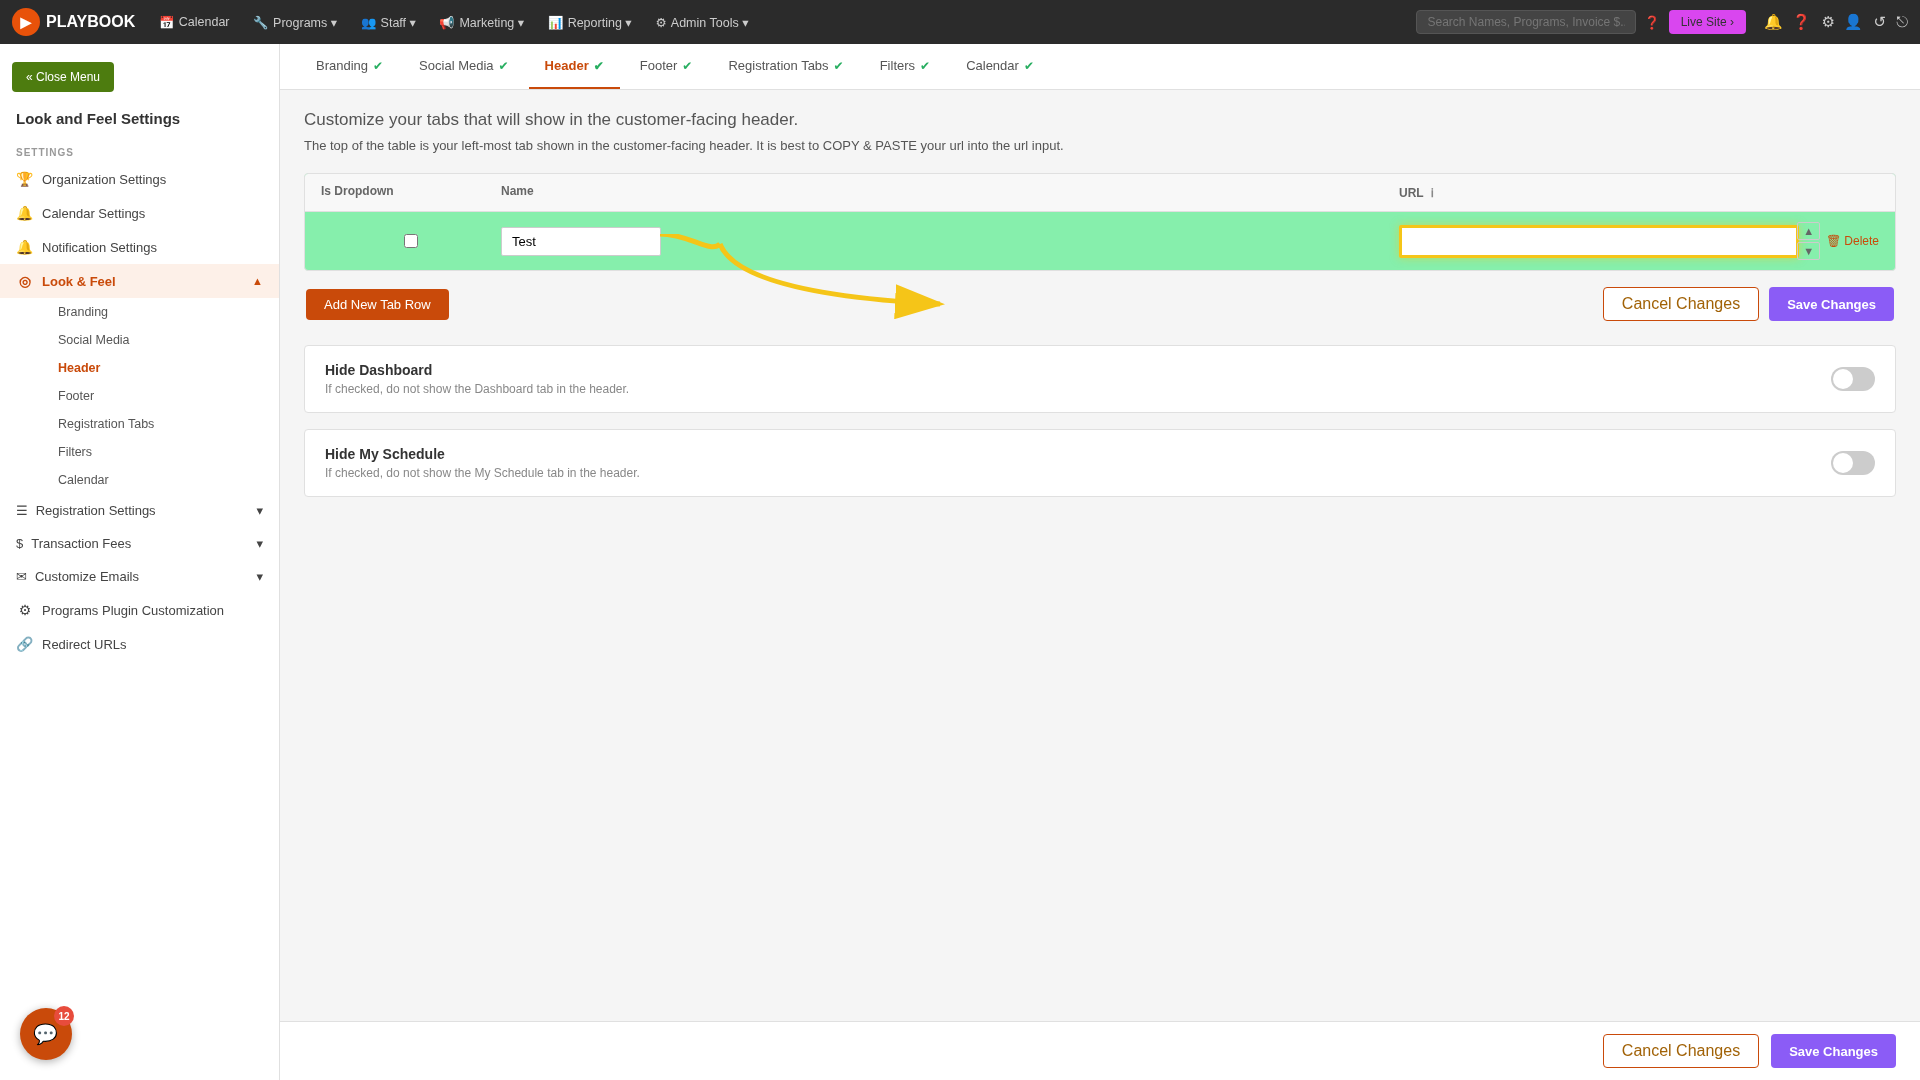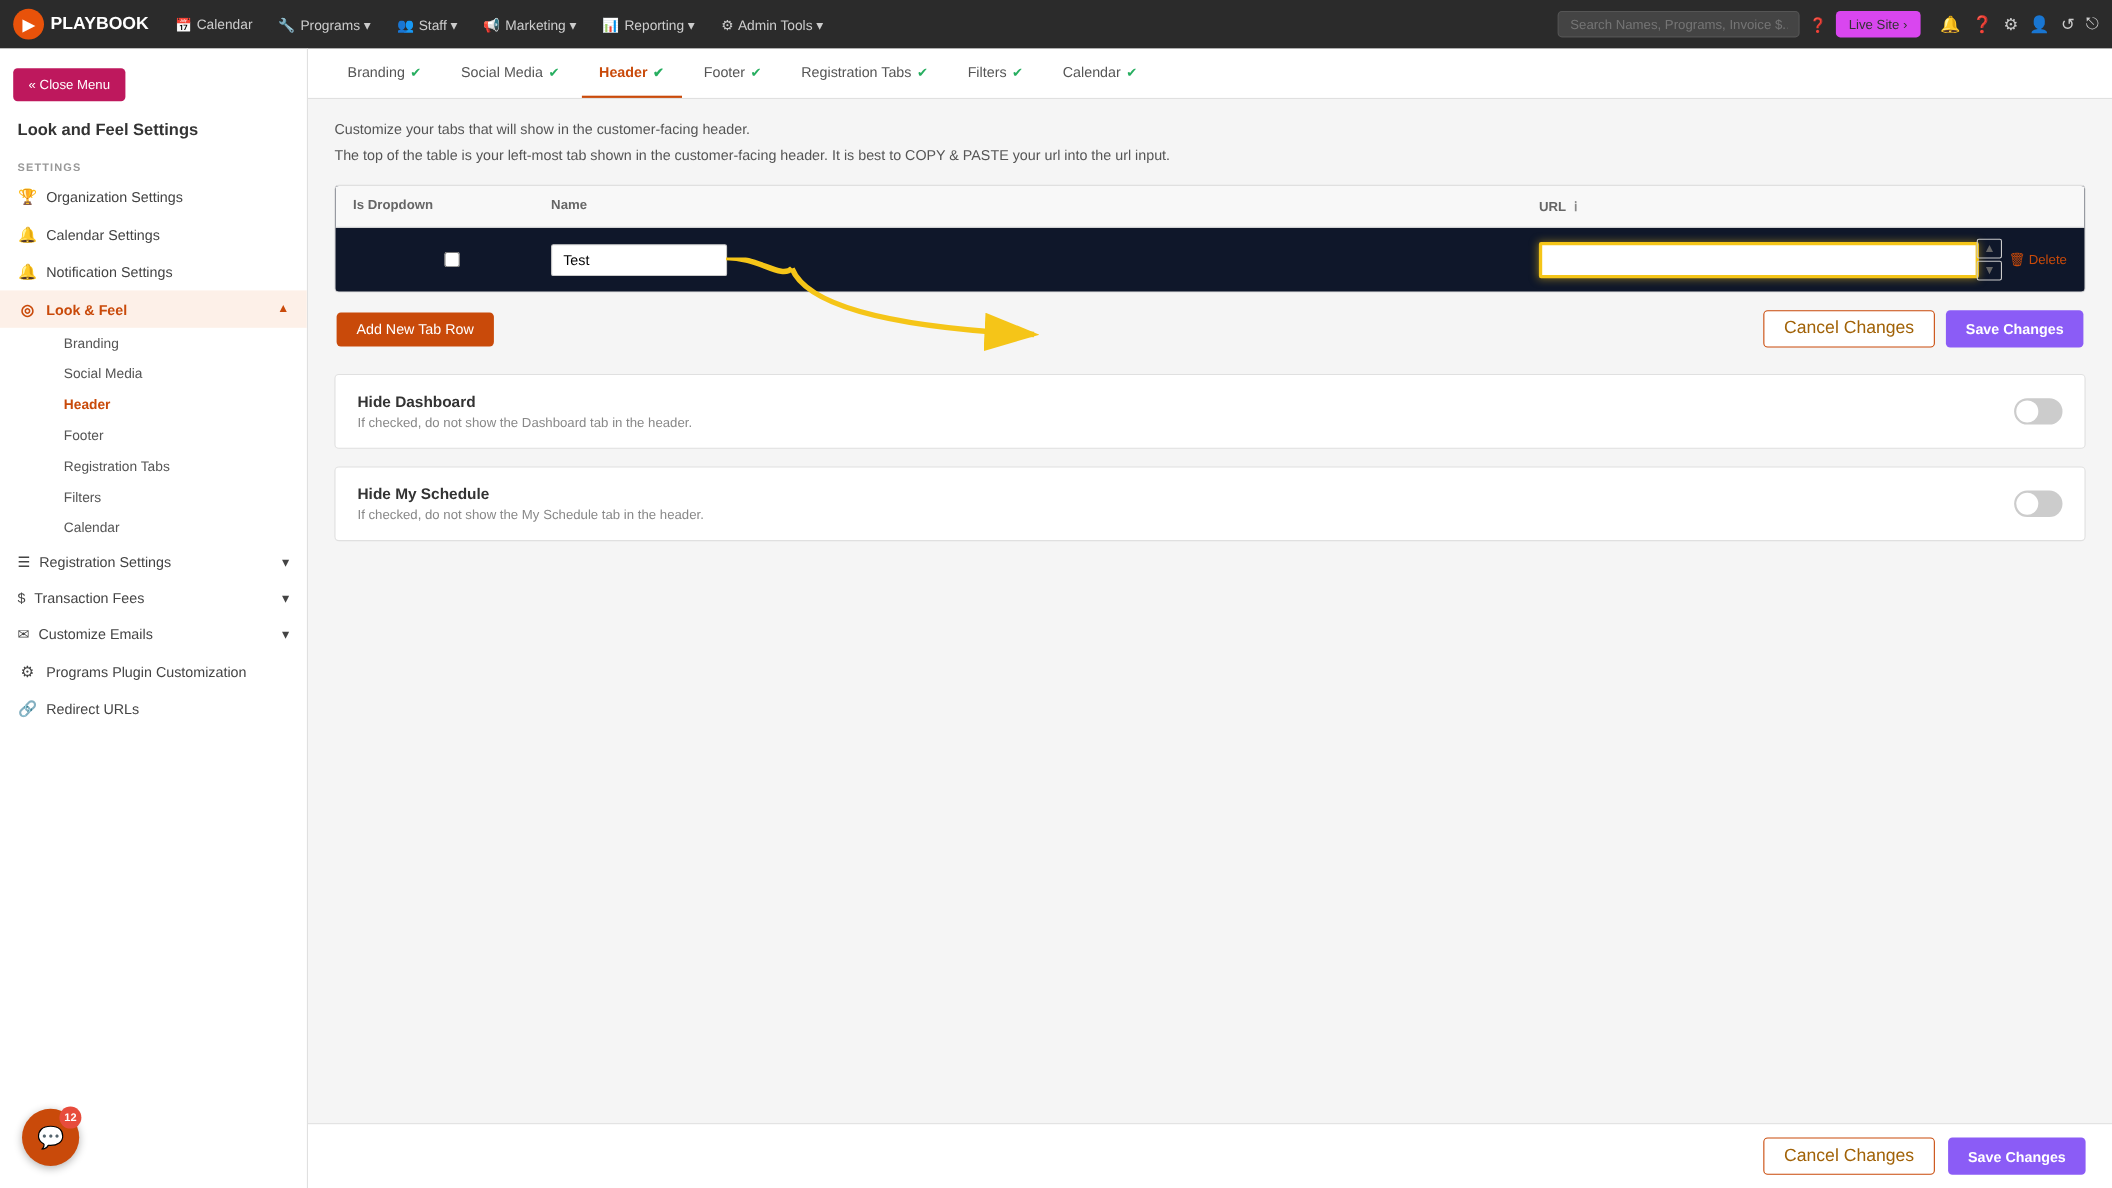--- a/index.html
+++ b/index.html
@@ -14,21 +14,21 @@
     .topnav-search { background: #444; border: 1px solid #555; border-radius: 4px; padding: 4px 10px; color: #ccc; font-size: 12px; width: 220px; outline: none; }
     .topnav-btn { background: #d946ef; color: #333; border: none; border-radius: 4px; padding: 5px 12px; font-size: 12px; cursor: pointer; font-weight: 500; display: flex; align-items: center; gap: 4px; }
     .topnav-icons { display: flex; gap: 10px; margin-left: 10px; color: #ccc; font-size: 15px; }
     .topnav-icons span { cursor: pointer; }
 
     
     .main-layout { display: flex; flex: 1; overflow: hidden; }
 
     
     .sidebar { width: 280px; background: #fff; border-right: 1px solid #e0e0e0; display: flex; flex-direction: column; flex-shrink: 0; overflow-y: auto; }
-    .close-menu-btn { background: #be185d; color: #fff; border: none; padding: 8px 14px; font-size: 12px; cursor: pointer; margin: 10px 12px; border-radius: 4px; display: flex; align-items: center; gap: 6px; width: fit-content; }
+    .close-menu-btn { background: #4d7c0f; color: #fff; border: none; padding: 8px 14px; font-size: 12px; cursor: pointer; margin: 10px 12px; border-radius: 4px; display: flex; align-items: center; gap: 6px; width: fit-content; }
     .page-title { font-size: 15px; font-weight: 700; color: #333; padding: 8px 16px 12px; }
     .settings-label { font-size: 10px; font-weight: 700; color: #999; text-transform: uppercase; padding: 8px 16px 4px; letter-spacing: 1px; }
     .sidebar-item { display: flex; align-items: center; gap: 8px; padding: 9px 16px; cursor: pointer; color: #444; font-size: 13px; }
     .sidebar-item.active { background: #fdf0e8; color: #c94a0a; font-weight: 600; }
     .sidebar-item .icon { font-size: 14px; width: 18px; text-align: center; }
     .sidebar-sub { padding-left: 42px; }
     .sidebar-sub-item { padding: 7px 16px; cursor: pointer; font-size: 12.5px; color: #555; }
     .sidebar-sub-item.active { color: #c94a0a; font-weight: 600; }
     .sidebar-expandable { display: flex; align-items: center; justify-content: space-between; padding: 9px 16px; cursor: pointer; color: #444; font-size: 13px; }
     .sidebar-expandable-left { display: flex; align-items: center; gap: 8px; }
@@ -37,25 +37,25 @@
     .content-area { flex: 1; display: flex; flex-direction: column; overflow: hidden; }
 
     
     .tabs-bar { background: #fff; border-bottom: 1px solid #e0e0e0; padding: 0 20px; display: flex; align-items: center; gap: 4px; flex-shrink: 0; }
     .tab { padding: 14px 16px; font-size: 13px; cursor: pointer; color: #555; border-bottom: 2px solid transparent; display: flex; align-items: center; gap: 5px; white-space: nowrap; }
     .tab.active { color: #c94a0a; border-bottom-color: #c94a0a; font-weight: 600; }
     .tab-check { color: #27ae60; font-size: 12px; }
 
     
     .main-content { flex: 1; padding: 20px 24px; overflow-y: auto; background: #f5f5f5; }
-    .section-desc { font-size: 13px; color: #555; margin-bottom: 8px; }
+    .section-desc { font-size: 17px; color: #555; margin-bottom: 8px; }
     .section-note { font-size: 13px; color: #555; margin-bottom: 20px; }
 
     
-    .tab-table { background: #0f172a; border: 1px solid #e0e0e0; border-radius: 4px; overflow: hidden; margin-bottom: 16px; }
+    .tab-table { background: #86efac; border: 1px solid #e0e0e0; border-radius: 4px; overflow: hidden; margin-bottom: 16px; }
     .tab-table-header { display: grid; grid-template-columns: 180px 1fr 400px 80px; background: #f8f8f8; border-bottom: 1px solid #e0e0e0; padding: 10px 16px; }
     .tab-table-header span { font-size: 12px; font-weight: 600; color: #666; }
     .tab-table-row { display: grid; grid-template-columns: 180px 1fr 400px 80px; padding: 10px 16px; align-items: center; border-bottom: 1px solid #f0f0f0; }
     .tab-table-row:last-child { border-bottom: none; }
     .url-input-highlighted { border: 3px solid #f5c518; outline: none; padding: 6px 10px; font-size: 13px; width: 100%; border-radius: 2px; box-shadow: 0 0 8px rgba(245, 197, 24, 0.5); }
     .name-input { border: 1px solid #ccc; padding: 6px 10px; font-size: 13px; width: 160px; border-radius: 2px; }
     .row-actions { display: flex; align-items: center; gap: 6px; justify-content: flex-end; }
     .arrow-btn { background: none; border: 1px solid #ccc; padding: 2px 5px; cursor: pointer; font-size: 11px; color: #666; border-radius: 2px; }
     .delete-btn { background: none; border: none; color: #c94a0a; cursor: pointer; font-size: 12px; display: flex; align-items: center; gap: 3px; }
 

